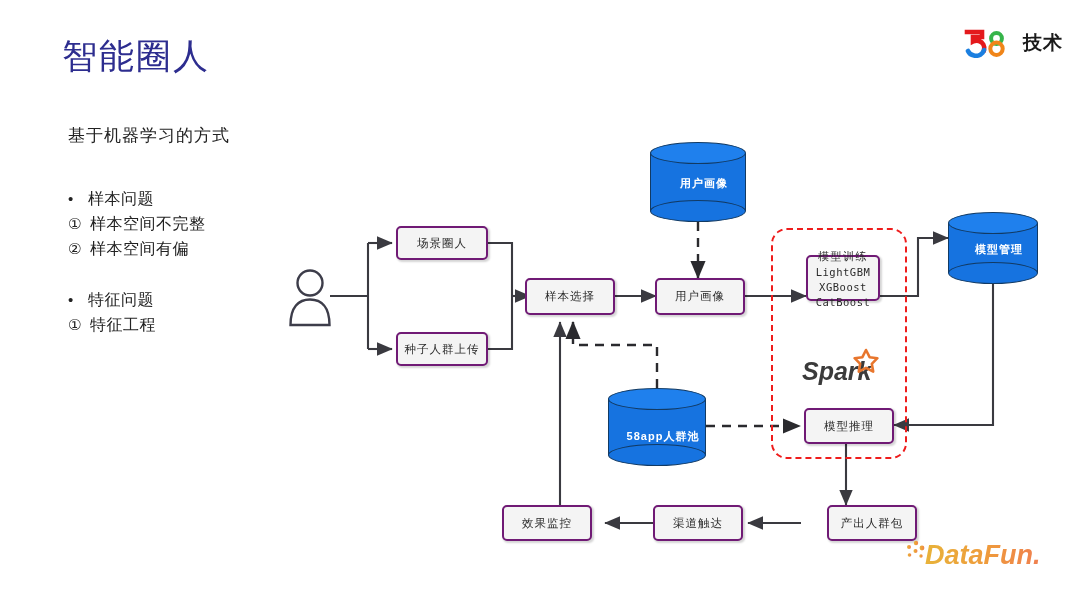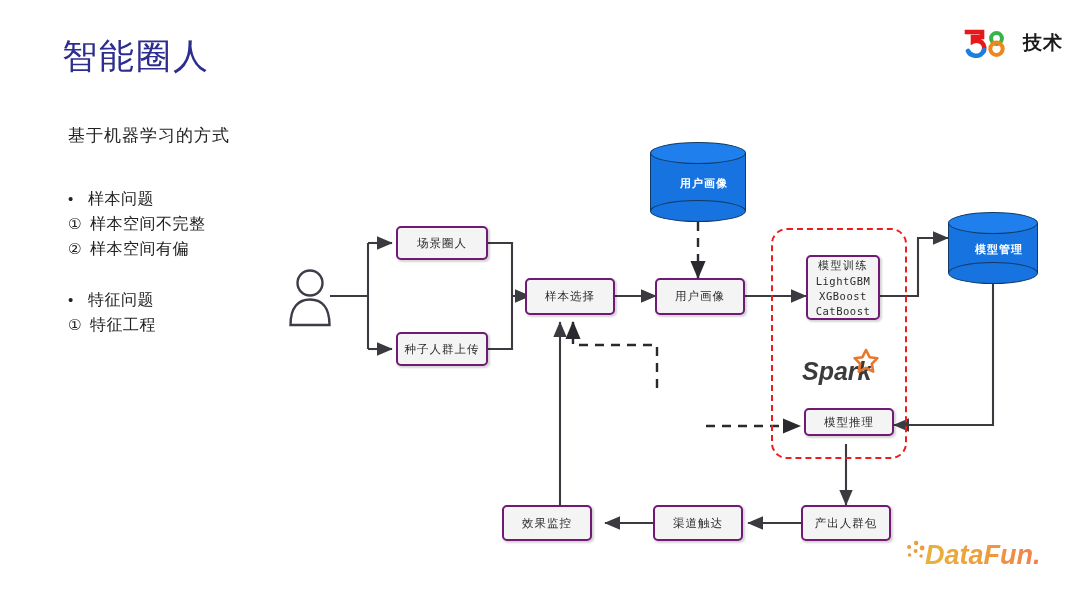--- a/index.html
+++ b/index.html
@@ -170,42 +170,48 @@
   <div class="dashedbox" style="left:771px;top:228px;width:136px;height:231px;"></div>
 
   <div class="node" style="left:396px;top:226px;width:92px;height:34px;">场景圈人</div>
 
   <div class="node" style="left:396px;top:332px;width:92px;height:34px;">种子人群上传</div>
 
   <div class="node" style="left:525px;top:278px;width:90px;height:37px;">样本选择</div>
 
   <div class="node" style="left:655px;top:278px;width:90px;height:37px;">用户画像</div>
 
-  <div class="node multi" style="left:806px;top:255px;width:74px;height:65px;padding-top:2px;">
+  <div class="node multi" style="left:806px;top:255px;width:74px;height:46px;padding-top:2px;">
     <span class="ln-title">模型训练</span>
     <span class="ln-mono">LightGBM</span>
     <span class="ln-mono">XGBoost</span>
     <span class="ln-mono">CatBoost</span>
   </div>
 
-  <div class="node" style="left:804px;top:408px;width:90px;height:28px;">模型推理</div>
-
-  <div class="node" style="left:801px;top:505px;width:90px;height:36px;">产出人群包</div>
+  <div class="node" style="left:804px;top:408px;width:90px;height:36px;">模型推理</div>
+
+  <div class="node" style="left:827px;top:505px;width:90px;height:36px;">产出人群包</div>
 
   <div class="node" style="left:653px;top:505px;width:90px;height:36px;">渠道触达</div>
 
   <div class="node" style="left:502px;top:505px;width:90px;height:36px;">效果监控</div>
 
   <div class="cyl" style="left:650px;top:142px;width:96px;height:80px;">
     <div class="body"></div>
     <div class="bot"></div>
     <div class="top"></div>
     <div class="lbl">用户画像</div>
   </div>
 
+  <div class="cyl" style="left:608px;top:388px;width:98px;height:78px;">
+    <div class="body"></div>
+    <div class="bot"></div>
+    <div class="top"></div>
+    <div class="lbl" style="transform:translateY(2px);">58app人群池</div>
+  </div>
 
   <div class="cyl" style="left:948px;top:212px;width:90px;height:72px;">
     <div class="body"></div>
     <div class="bot"></div>
     <div class="top"></div>
     <div class="lbl">模型管理</div>
   </div>
 
   <div class="sparklogo" style="left:800px;top:348px;width:86px;height:40px;">
     <svg width="86" height="40" viewBox="0 0 86 40">

